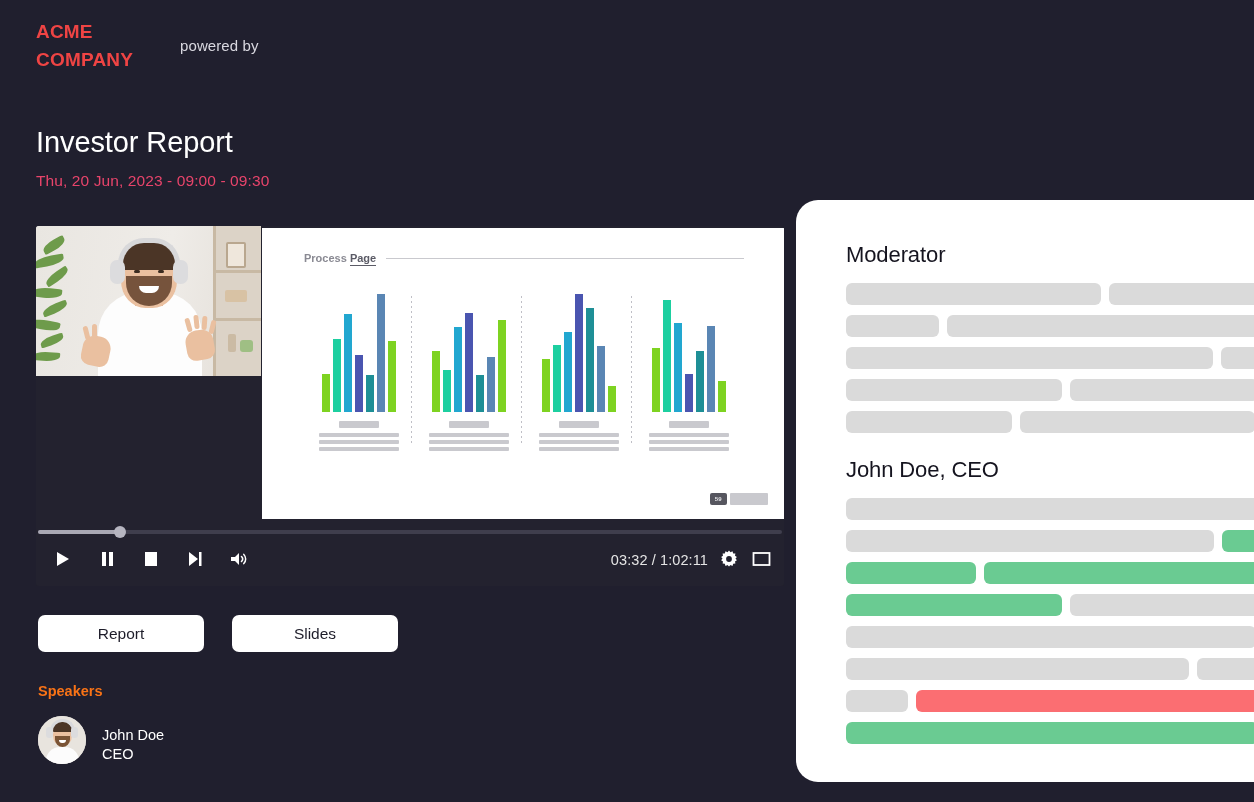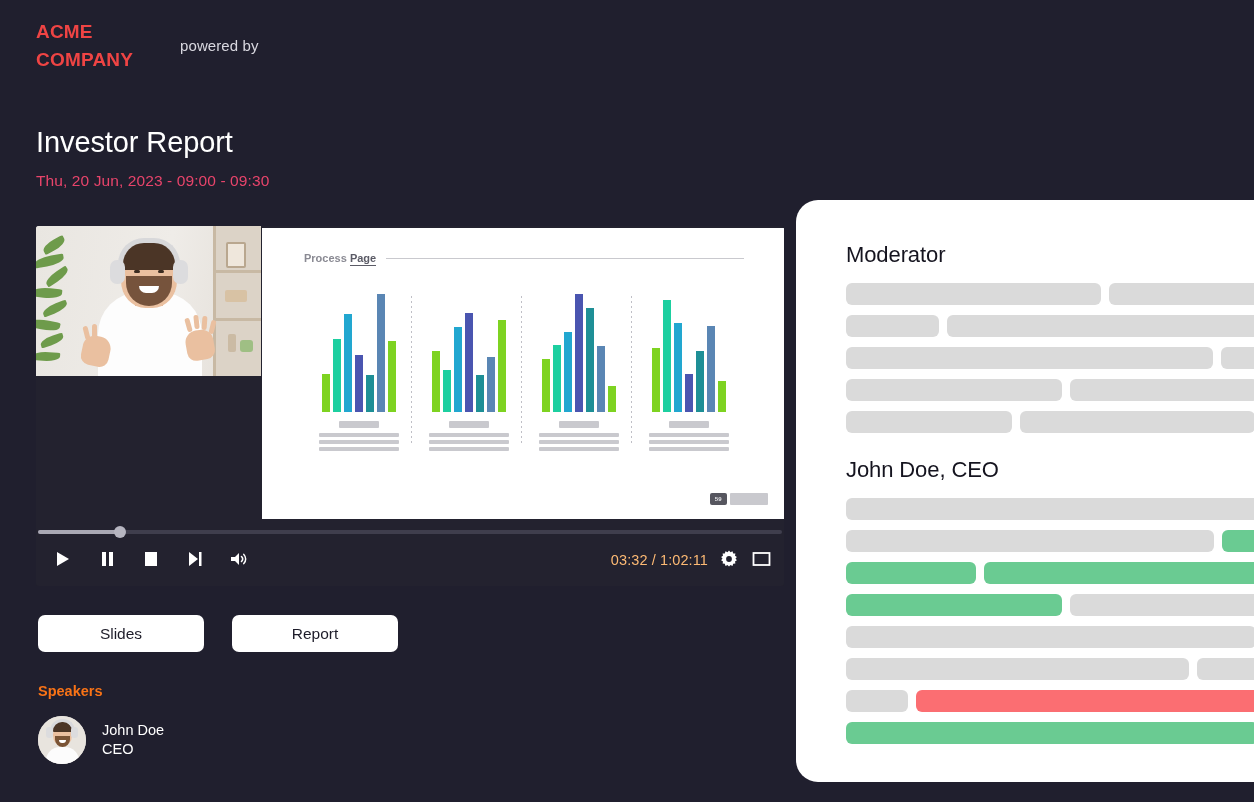--- a/index.html
+++ b/index.html
@@ -236,21 +236,21 @@
     background: none; border: none;
   }
   #controls-right {
     position: absolute;
     right: 10px; top: 24px;
     display: flex;
     align-items: center;
     gap: 7px;
   }
   #time-display {
-    color: #fdba74;
+    color: #e5e5e5;
     font-size: 14.5px;
     letter-spacing: 0.1px;
     margin-right: 2px;
     margin-left: 23px;
   }
 
   
   #action-buttons {
     position: absolute;
     left: 38px; top: 615px;
@@ -273,21 +273,21 @@
     position: absolute;
     left: 38px; top: 683px;
     color: #f97316;
     font-size: 14.5px;
     font-weight: bold;
   }
   #speaker-row {
     position: absolute;
     left: 38px; top: 716px;
     display: flex;
-    align-items: center;
+    align-items: flex-end;
   }
   #speaker-avatar {
     width: 48px; height: 48px;
     border-radius: 50%;
     overflow: hidden;
     position: relative;
     background: #E6E2DC;
     flex: 0 0 auto;
   }
   .av-bg { position:absolute; inset:0; background:#E8E4DE; }
@@ -535,22 +535,22 @@
           <svg width="19" height="16" viewBox="0 0 19 16">
               <rect x="1.5" y="2" width="16" height="12" fill="none" stroke="#FFFFFF" stroke-width="1.8"></rect>
             </svg>
         </span>
       </button>
     </div>
   </div>
 </div>
 
 <div id="action-buttons">
+  <button class="action-btn">Report</button>
   <button class="action-btn">Slides</button>
-  <button class="action-btn">Report</button>
 </div>
 
 <div id="speakers-heading">Speakers</div>
 <div id="speaker-row">
   <div id="speaker-avatar">
     <div class="av-bg"></div>
     <div class="av-body"></div>
     <div class="av-head"></div>
     <div class="av-hair"></div>
     <div class="av-beard"></div>

